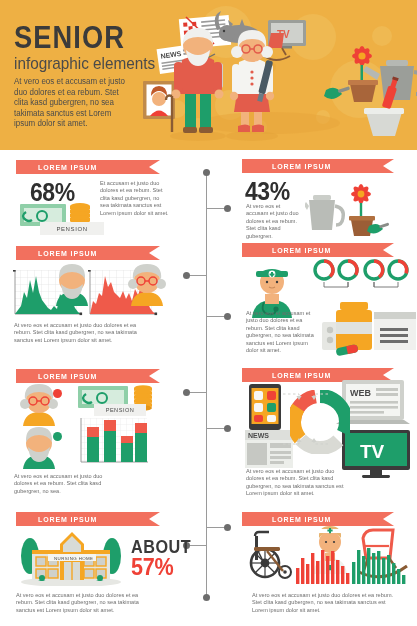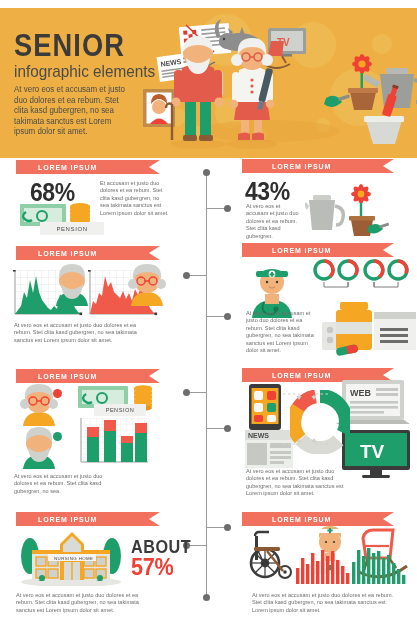--- a/index.html
+++ b/index.html
@@ -7,21 +7,21 @@
     width:417px;height:626px;
     background:#ffffff;
     font-family:"Liberation Sans", sans-serif;
     overflow:hidden;
     position:relative;
   }
   .page{position:relative;width:417px;height:626px;background:#fff;overflow:hidden;}
 
   
   .header{
-    position:absolute;left:0;top:8px;width:417px;height:150px;
+    position:absolute;left:0;top:0;width:417px;height:150px;
     background:#eeb044;overflow:hidden;
   }
   .hdr-blob{position:absolute;border-radius:50%;background:#efb952;}
   .hdr-title{
     position:absolute;left:14px;top:22px;
     font-size:31px;line-height:31px;font-weight:bold;
     letter-spacing:1.2px;color:#3b3b3b;
     font-family:"Liberation Sans Narrow","Liberation Sans",sans-serif;
     transform:scaleX(.88);transform-origin:left center;
   }

